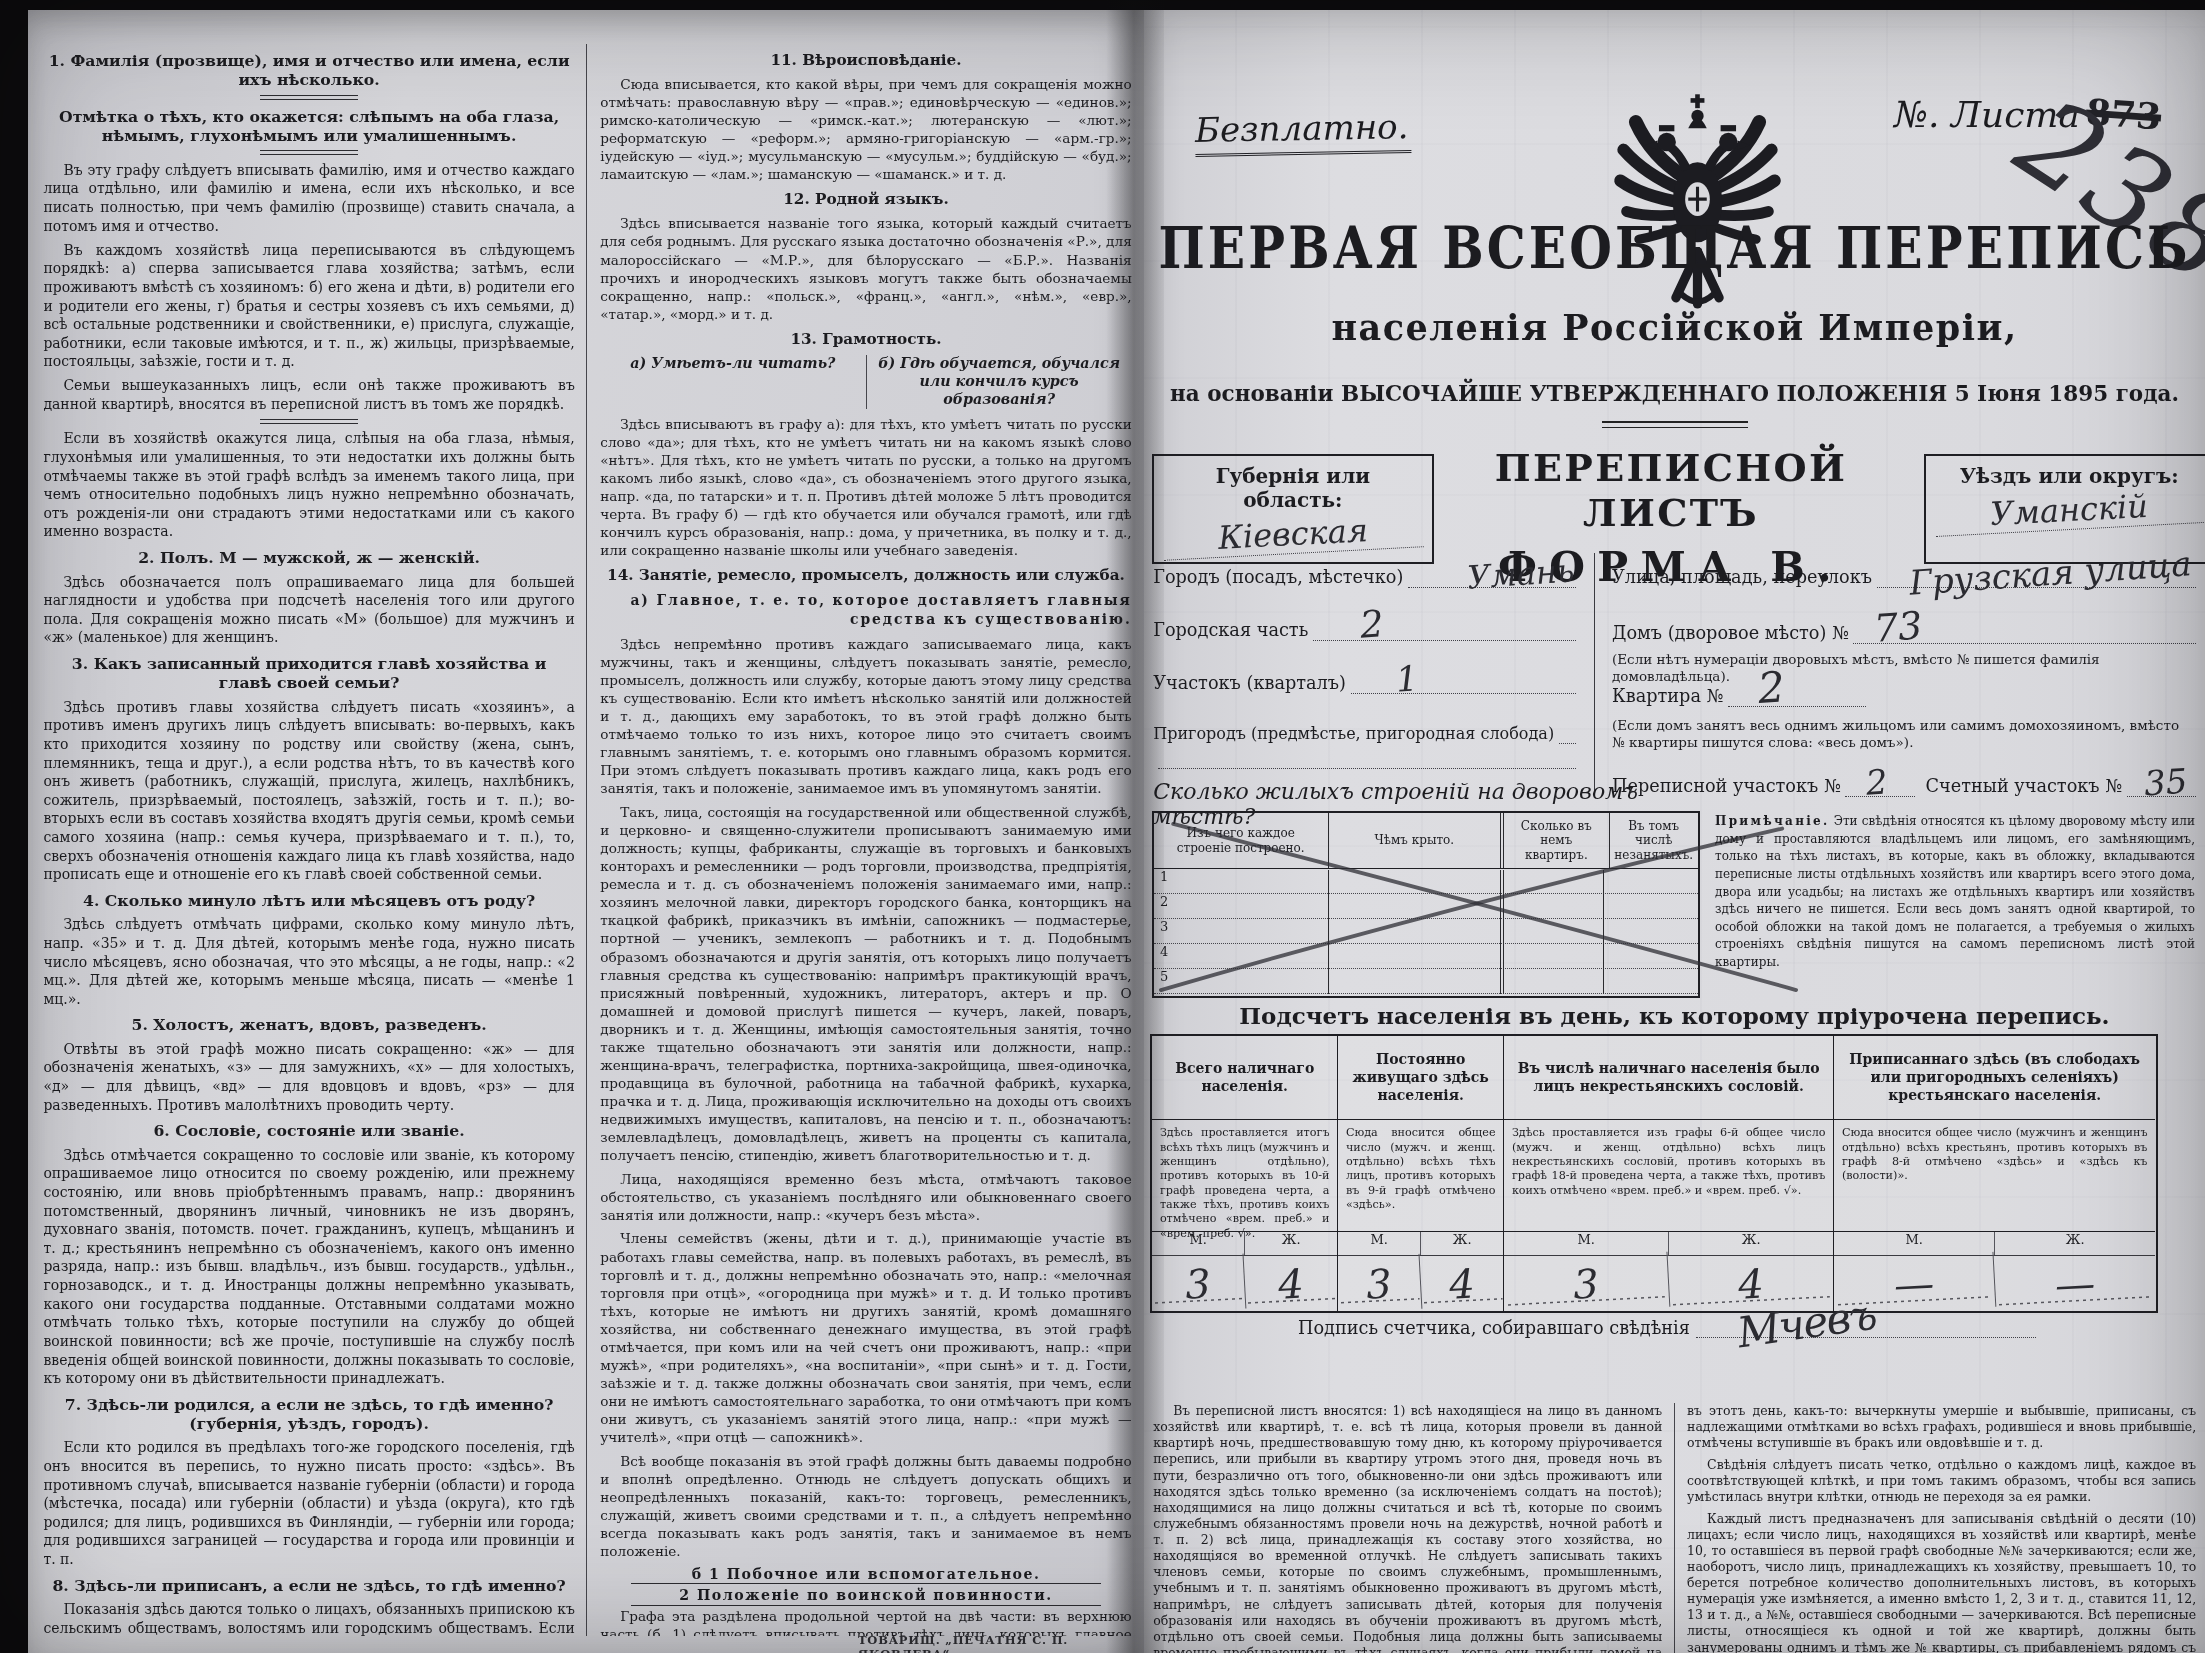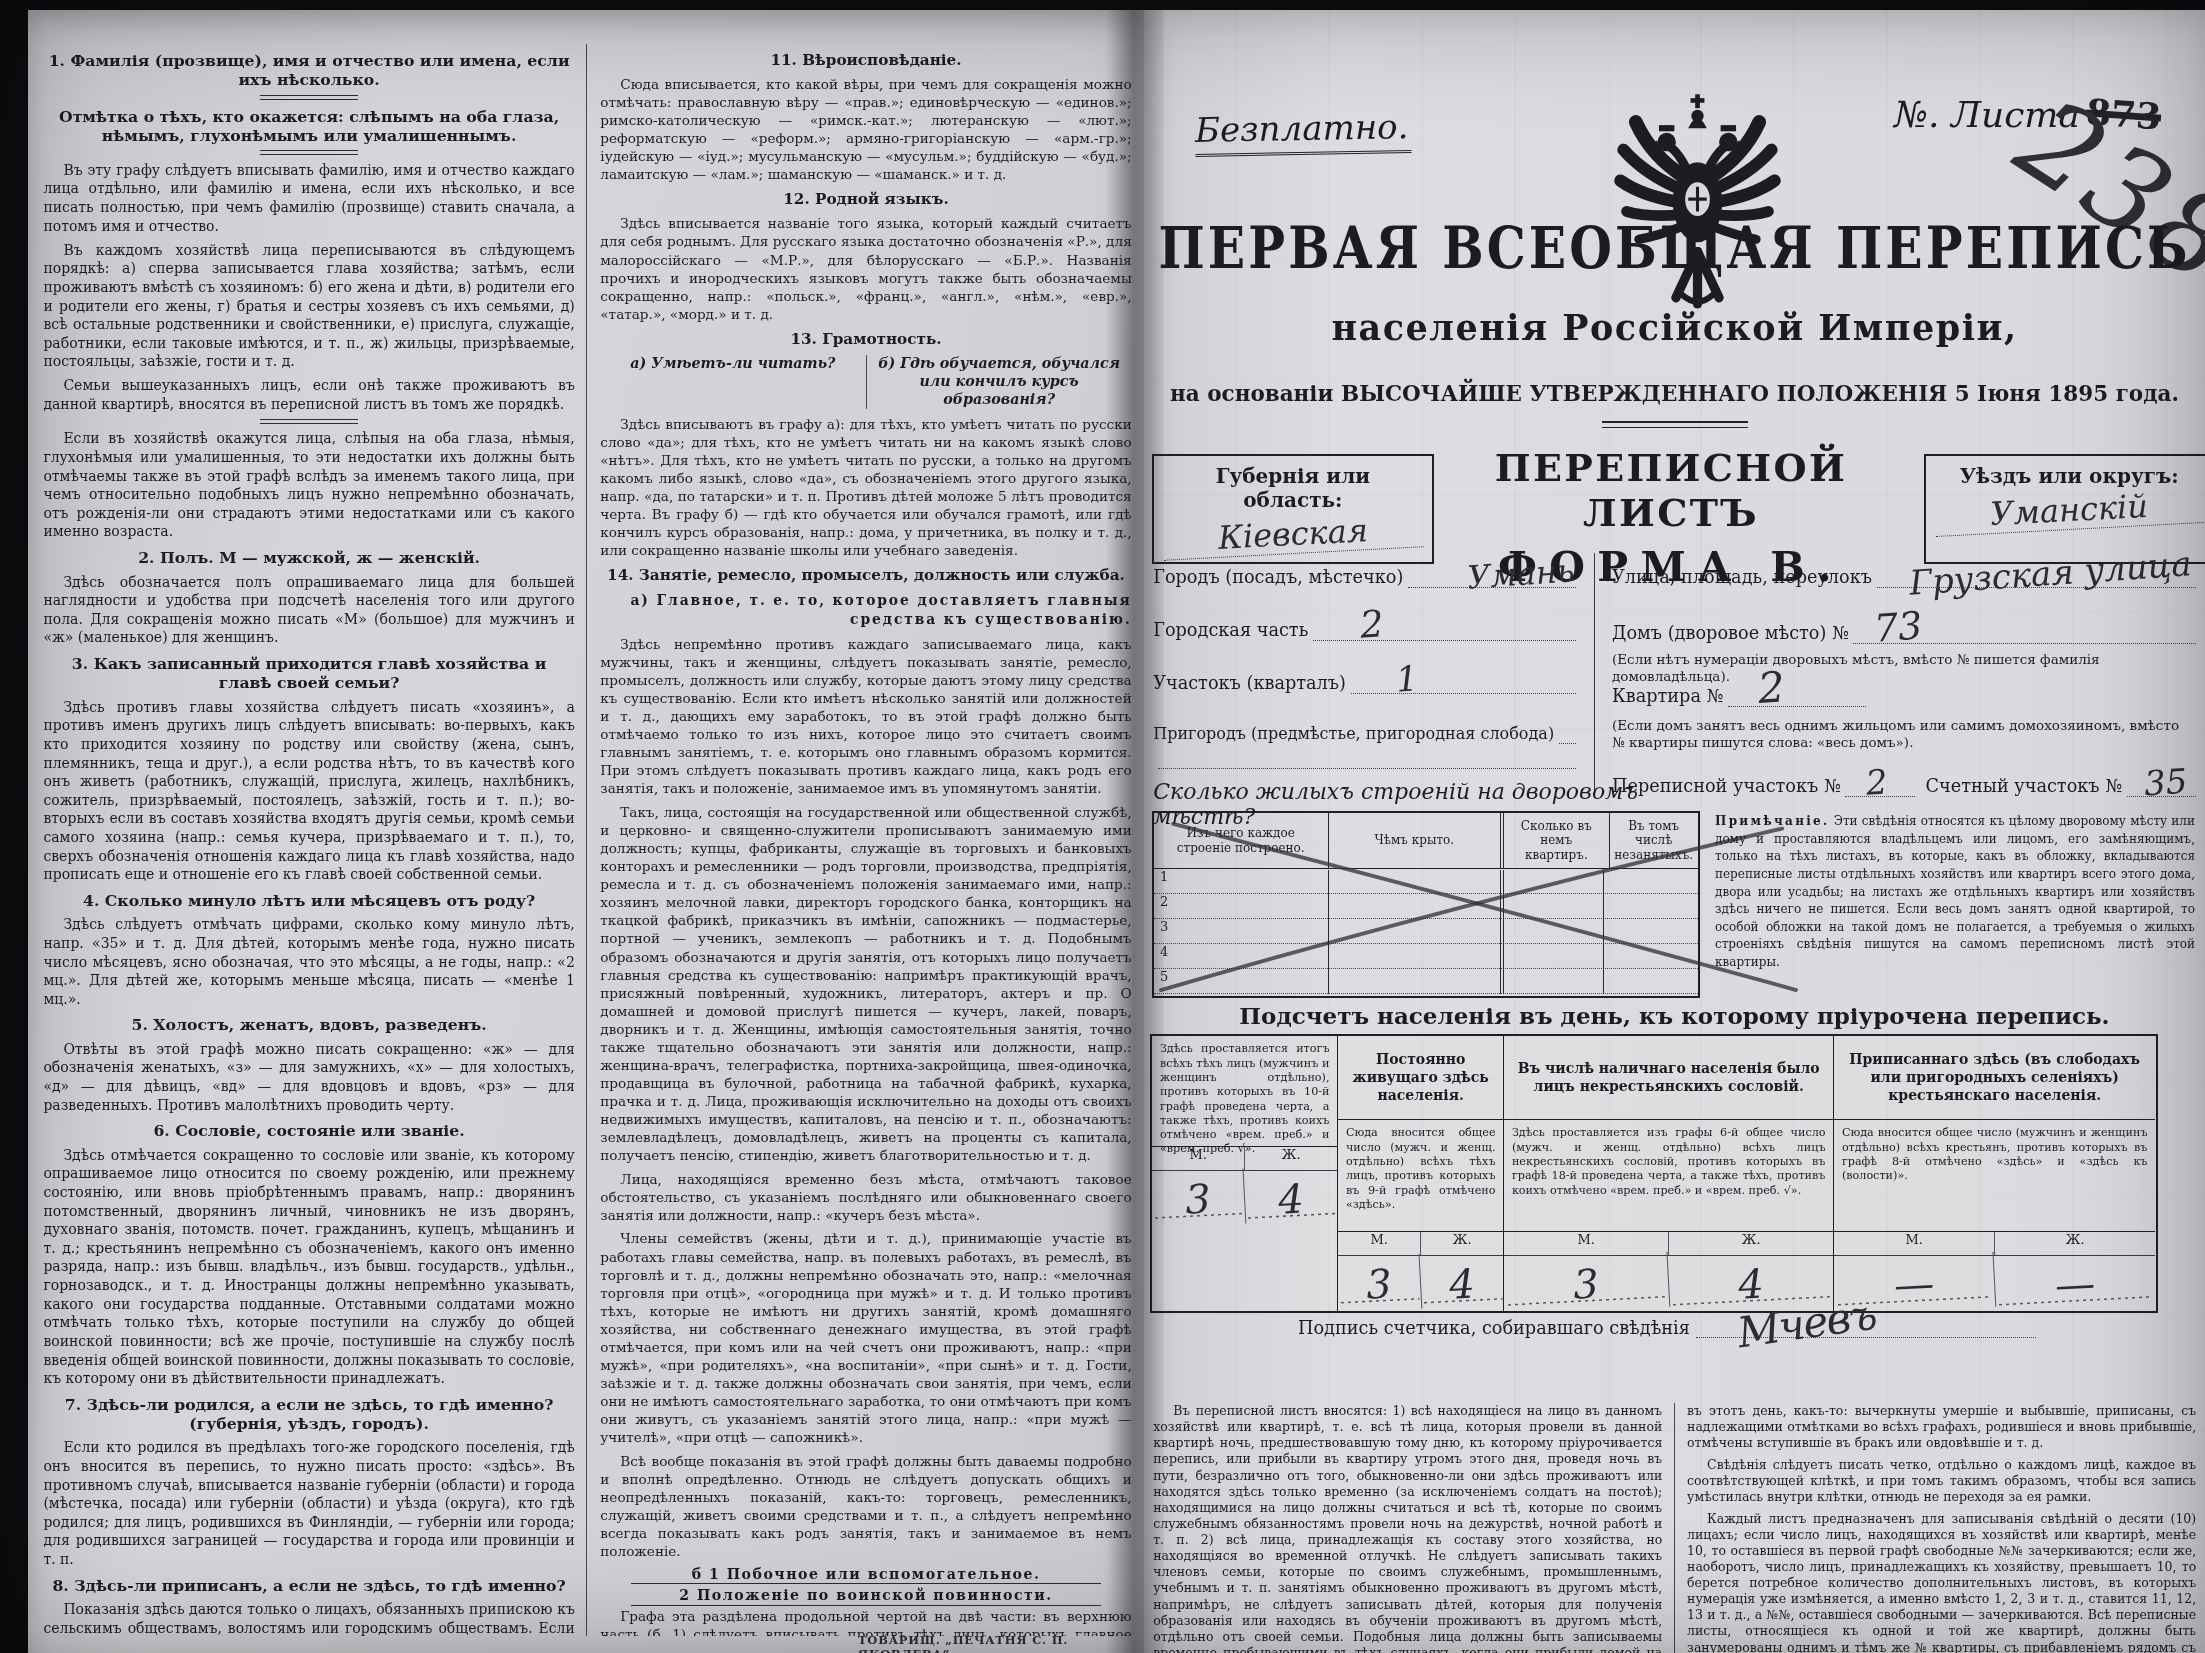--- a/index.html
+++ b/index.html
@@ -308,20 +308,21 @@
     <path d="M22 238 Q430 120 830 28" stroke="rgba(45,45,52,.75)" stroke-width="5" fill="none" stroke-linecap="round"></path>
   </svg>
   <div class="note">
     <span class="ntl">Примѣчаніе.</span>
     <span>Эти свѣдѣнія относятся къ цѣлому дворовому мѣсту или дому и проставляются владѣльцемъ или лицомъ, его замѣняющимъ, только на тѣхъ листахъ, въ которые, какъ въ обложку, вкладываются переписные листы отдѣльныхъ хозяйствъ или квартиръ всего этого дома, двора или усадьбы; на листахъ же отдѣльныхъ квартиръ или хозяйствъ здѣсь ничего не пишется. Если весь домъ занятъ одной квартирой, то особой обложки на такой домъ не полагается, а требуемыя о жилыхъ строеніяхъ свѣдѣнія пишутся на самомъ переписномъ листѣ этой квартиры.</span>
   </div>
 
   <div class="chead">Подсчетъ населенія въ день, къ которому пріурочена перепись.</div>
   <div class="census">
     <div class="cg" style="width:185px">
+      <div class="ct">Всего наличнаго населенія.</div>
       <div class="cd">Здѣсь проставляется итогъ всѣхъ тѣхъ лицъ (мужчинъ и женщинъ отдѣльно), противъ которыхъ въ 10-й графѣ проведена черта, а также тѣхъ, противъ коихъ отмѣчено «врем. преб.» и «врем. преб. √».</div>
       <div class="mjrow">
           <div class="mj">М.</div>
           <div class="mj">Ж.</div>
         </div>
       <div class="cvrow">
           <div class="cv hw">3</div>
           <div class="cv hw">4</div>
         </div>
     </div>

